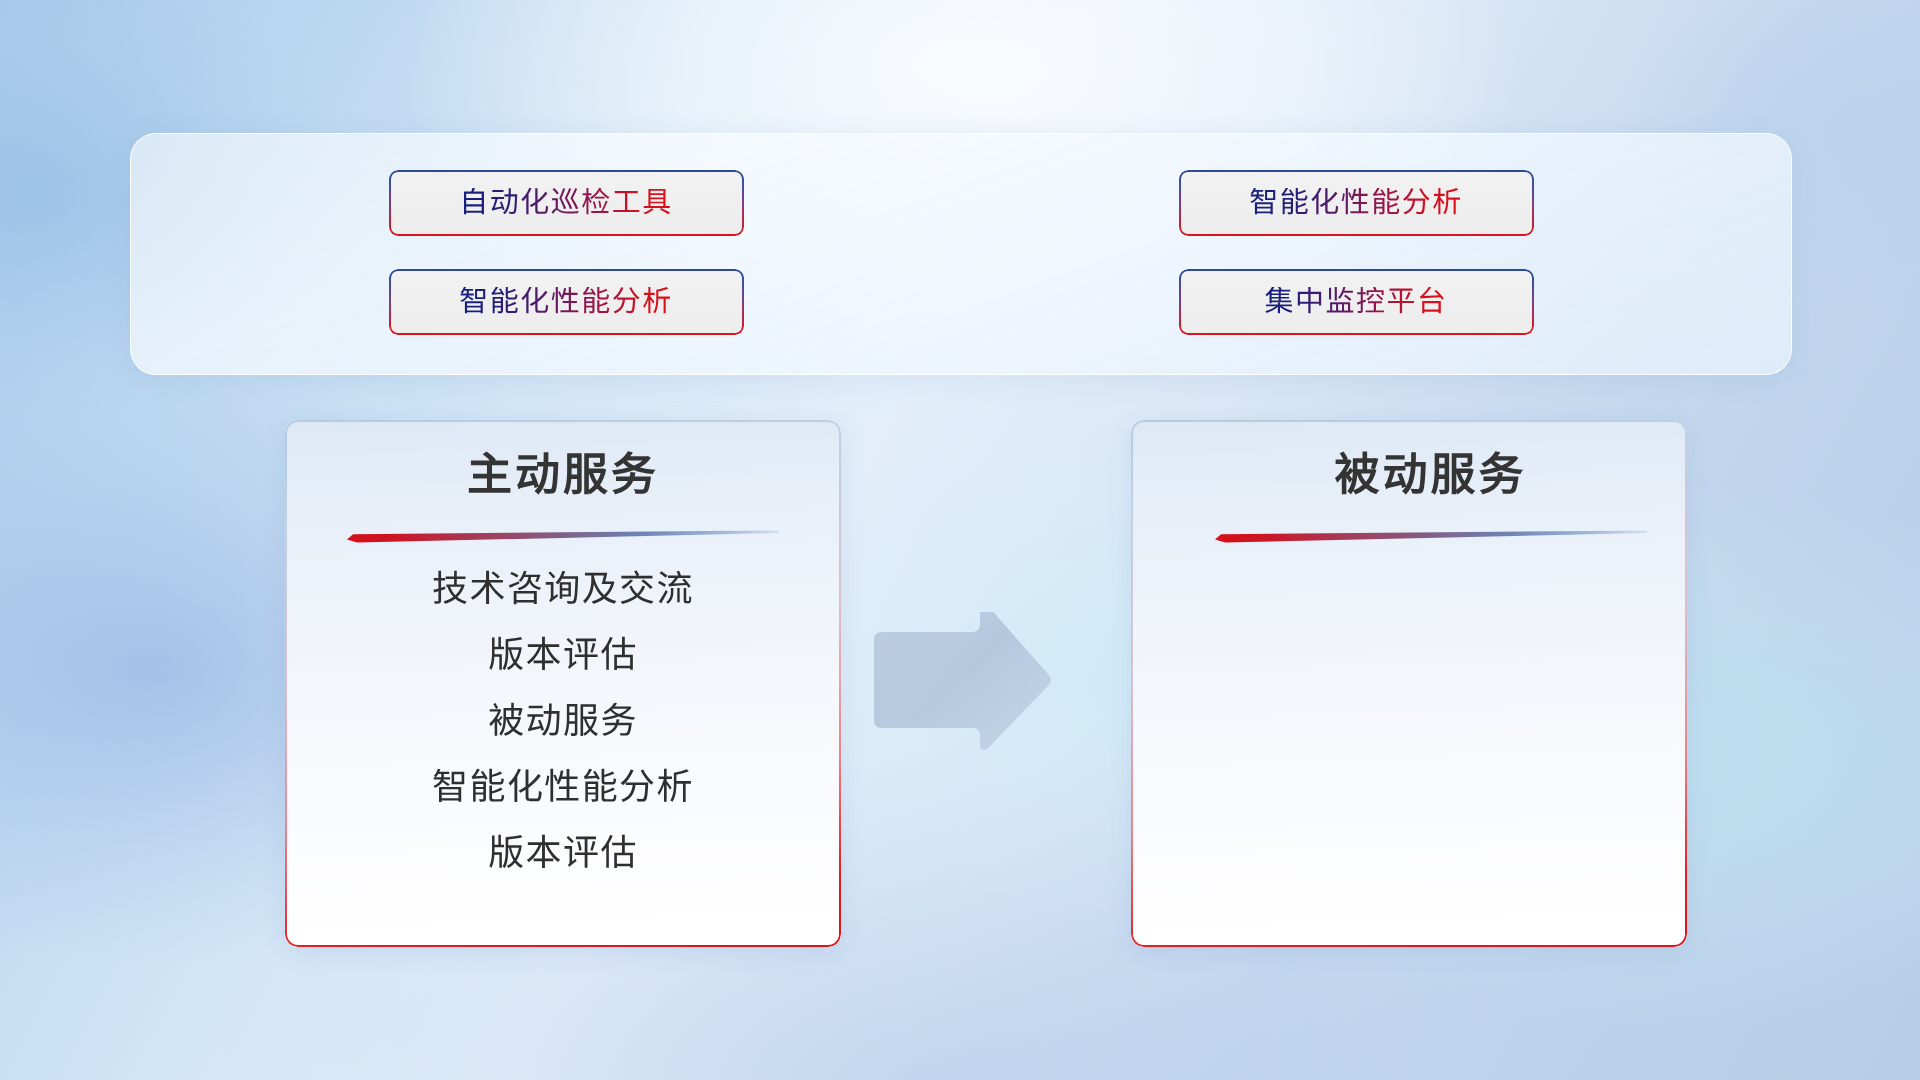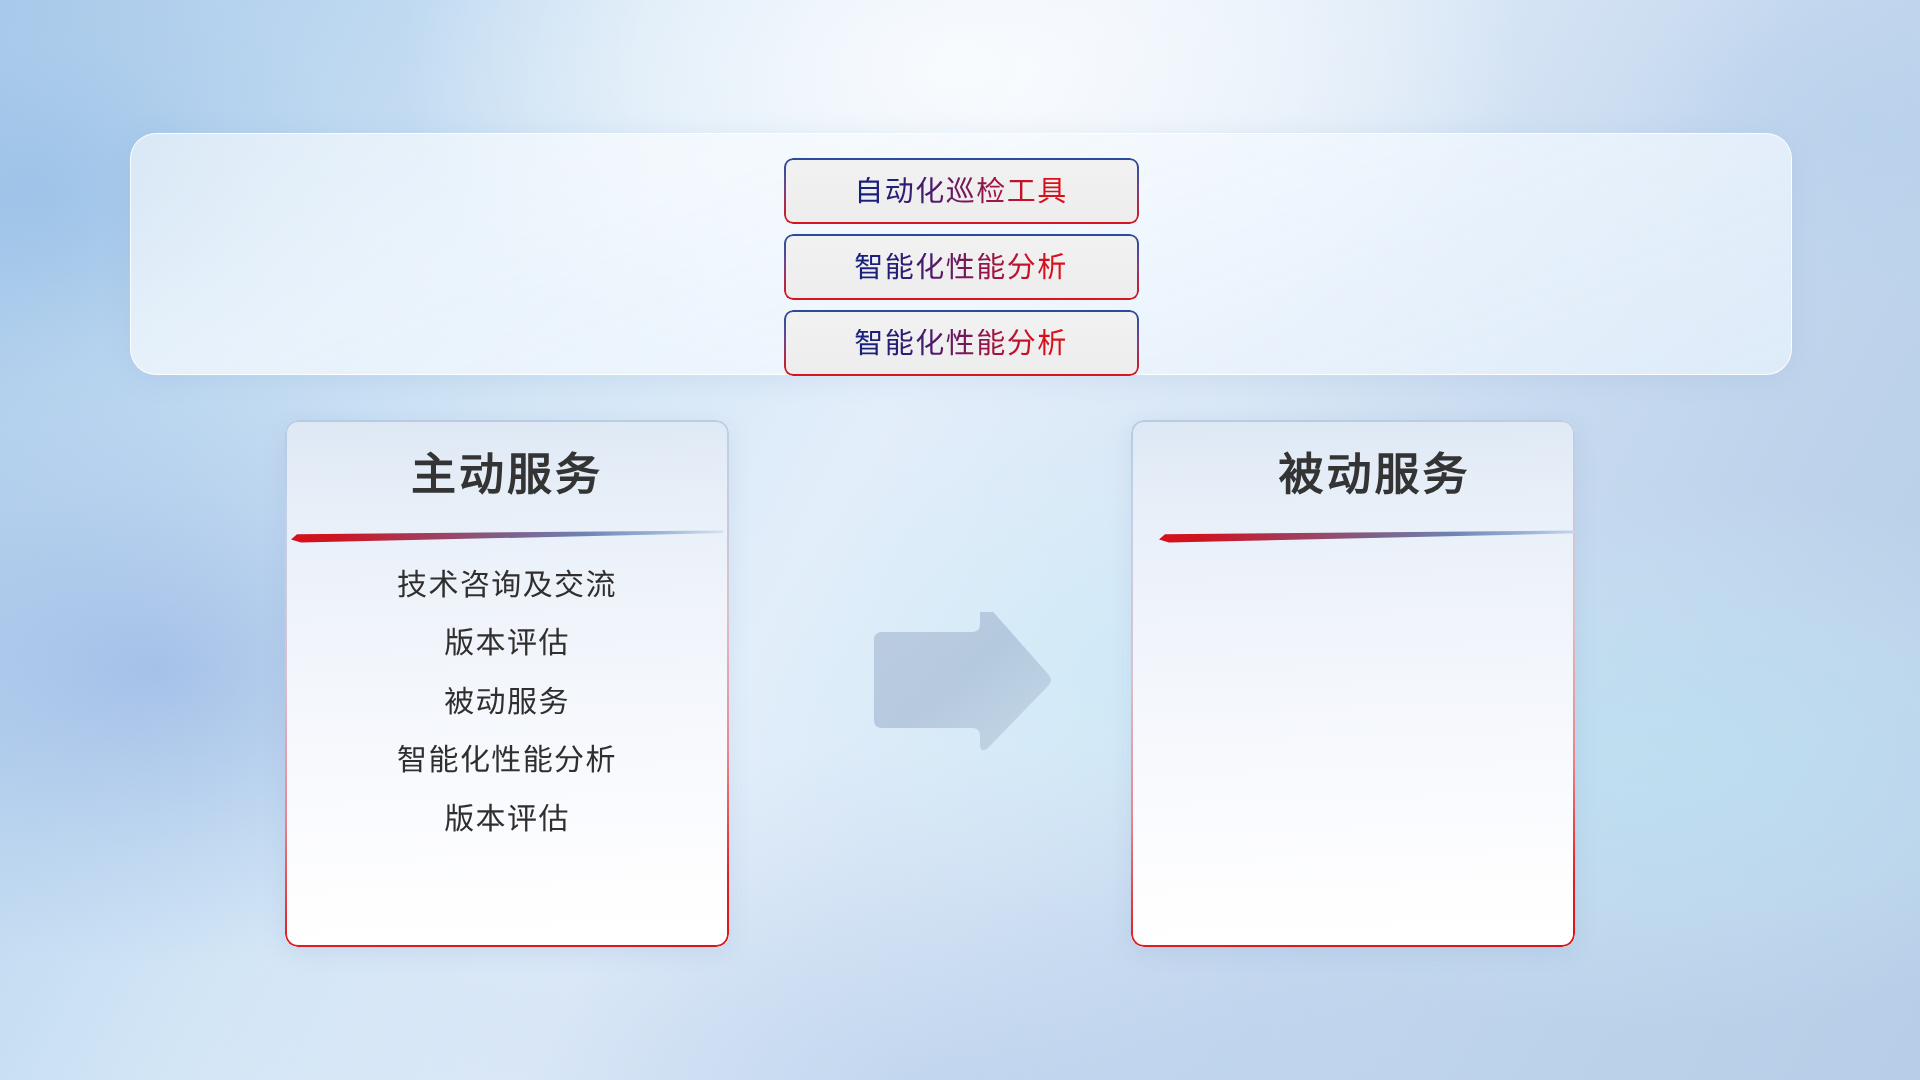--- a/index.html
+++ b/index.html
@@ -70,21 +70,21 @@
       rgba(247,251,255,0.72) 28%,
       rgba(240,247,254,0.78) 60%,
       rgba(233,243,253,0.72) 100%);
     border: 1px solid rgba(255,255,255,0.86);
     box-shadow: 0 4px 26px rgba(120,155,200,0.16);
   }
   #top-grid {
     position: absolute;
     inset: 0;
     display: grid;
-    grid-template-columns: repeat(1, 1fr);
+    grid-template-columns: repeat(2, 1fr);
     grid-template-rows: repeat(2, 1fr);
     align-items: center;
     justify-items: center;
     padding: 24px 40px 28px 40px;
     box-sizing: border-box;
     row-gap: 10px;
   }
 
   .pill {
     position: relative;
@@ -124,21 +124,21 @@
     -webkit-background-clip: text;
     background-clip: text;
     color: transparent;
     -webkit-text-fill-color: transparent;
   }
 
   
   .service-card {
     position: absolute;
     top: 420px;
-    width: 444px;
+    width: 556px;
     height: 527px;
     border-radius: 13px;
     background: linear-gradient(178deg,
       #dde8f4 0%,
       #e6eef8 14%,
       #eef3fa 32%,
       #f4f7fc 52%,
       #fafbfe 74%,
       #fefeff 90%,
       #ffffff 100%);
@@ -196,21 +196,21 @@
 
   .card-list {
     margin-top: 22px;
     width: 100%;
     display: flex;
     flex-direction: column;
     align-items: center;
     gap: 21px;
   }
   .card-list-item {
-    font-size: 30px;
+    font-size: 36px;
     font-weight: 400;
     color: #2f2f2f;
     letter-spacing: 1.4px;
     line-height: 1.25;
     white-space: nowrap;
   }
 
   
   #flow-arrow {
     position: absolute;
@@ -245,20 +245,23 @@
 
       <div class="pill">
         <span class="pill-label">智能化性能分析</span>
       </div>
 
       <div class="pill">
         <span class="pill-label">智能化性能分析</span>
       </div>
 
 
+      <div class="pill">
+        <span class="pill-label">集中监控平台</span>
+      </div>
 
     </div>
   </div>
 
   <div class="service-card" id="card-active">
     <div class="card-inner">
       <div class="card-title">主动服务</div>
 
       <div class="card-divider">
         <svg width="432" height="14" viewBox="0 0 432 14" xmlns="http://www.w3.org/2000/svg" aria-hidden="true">

